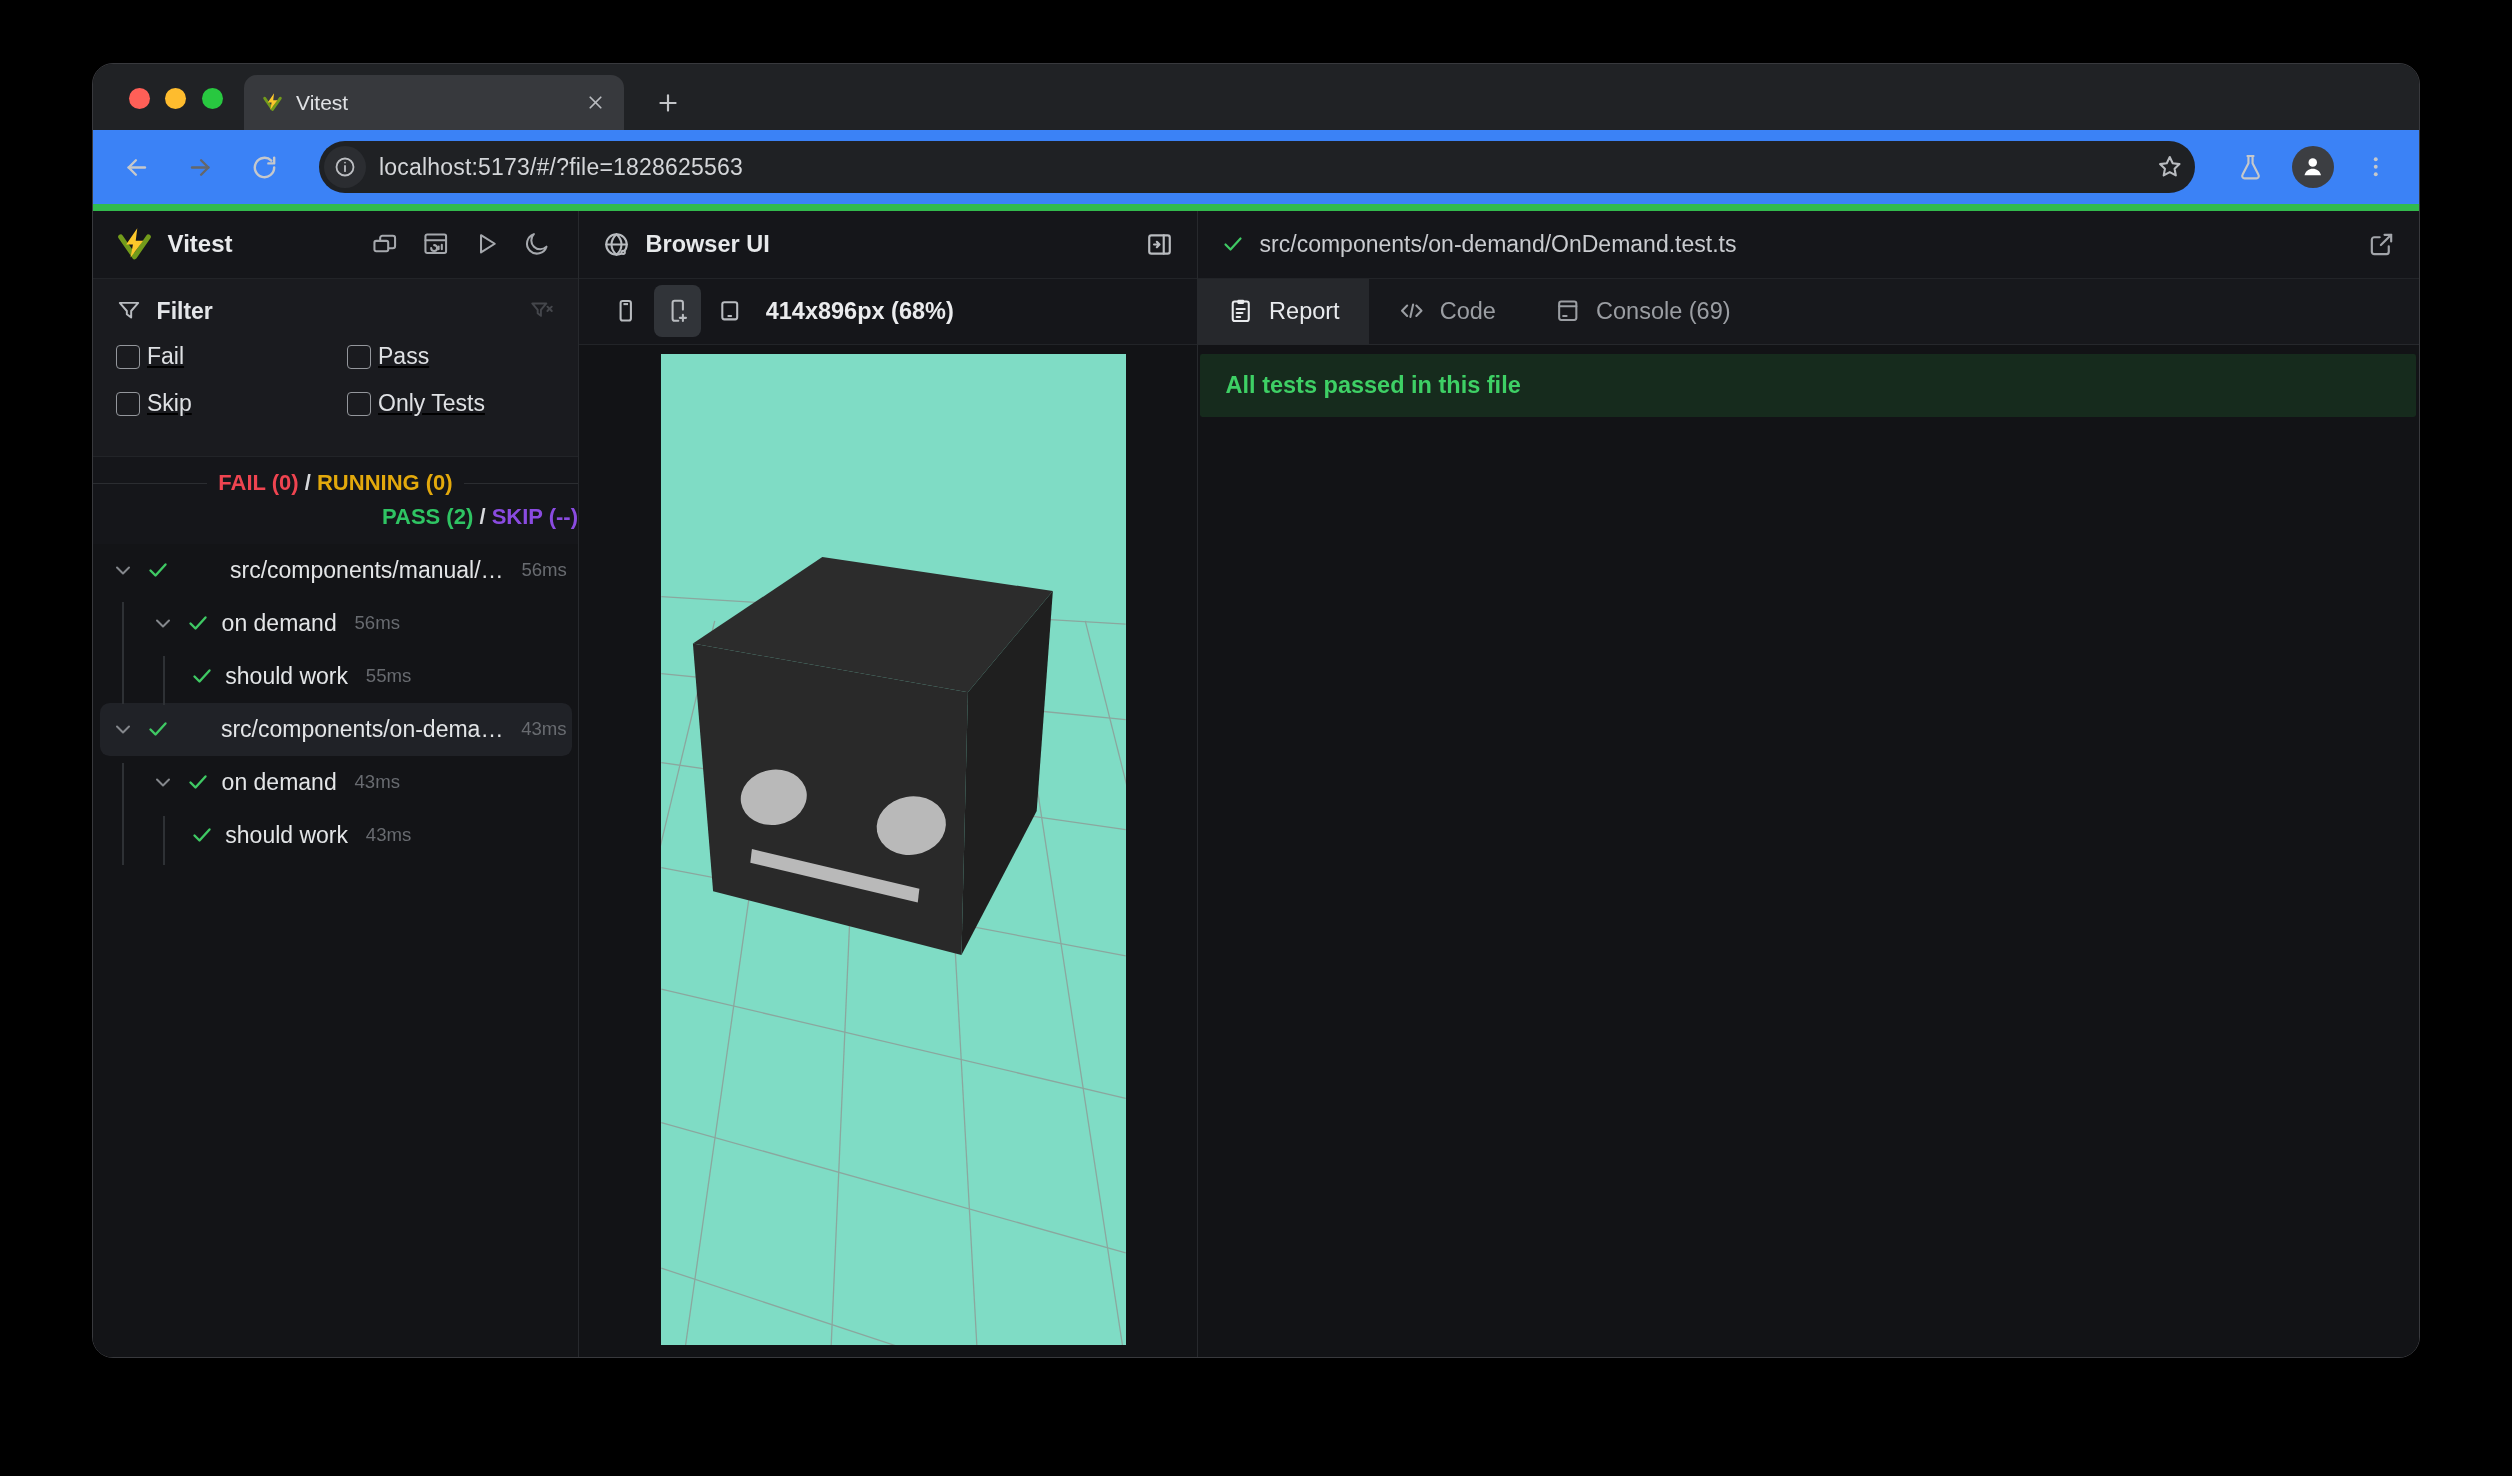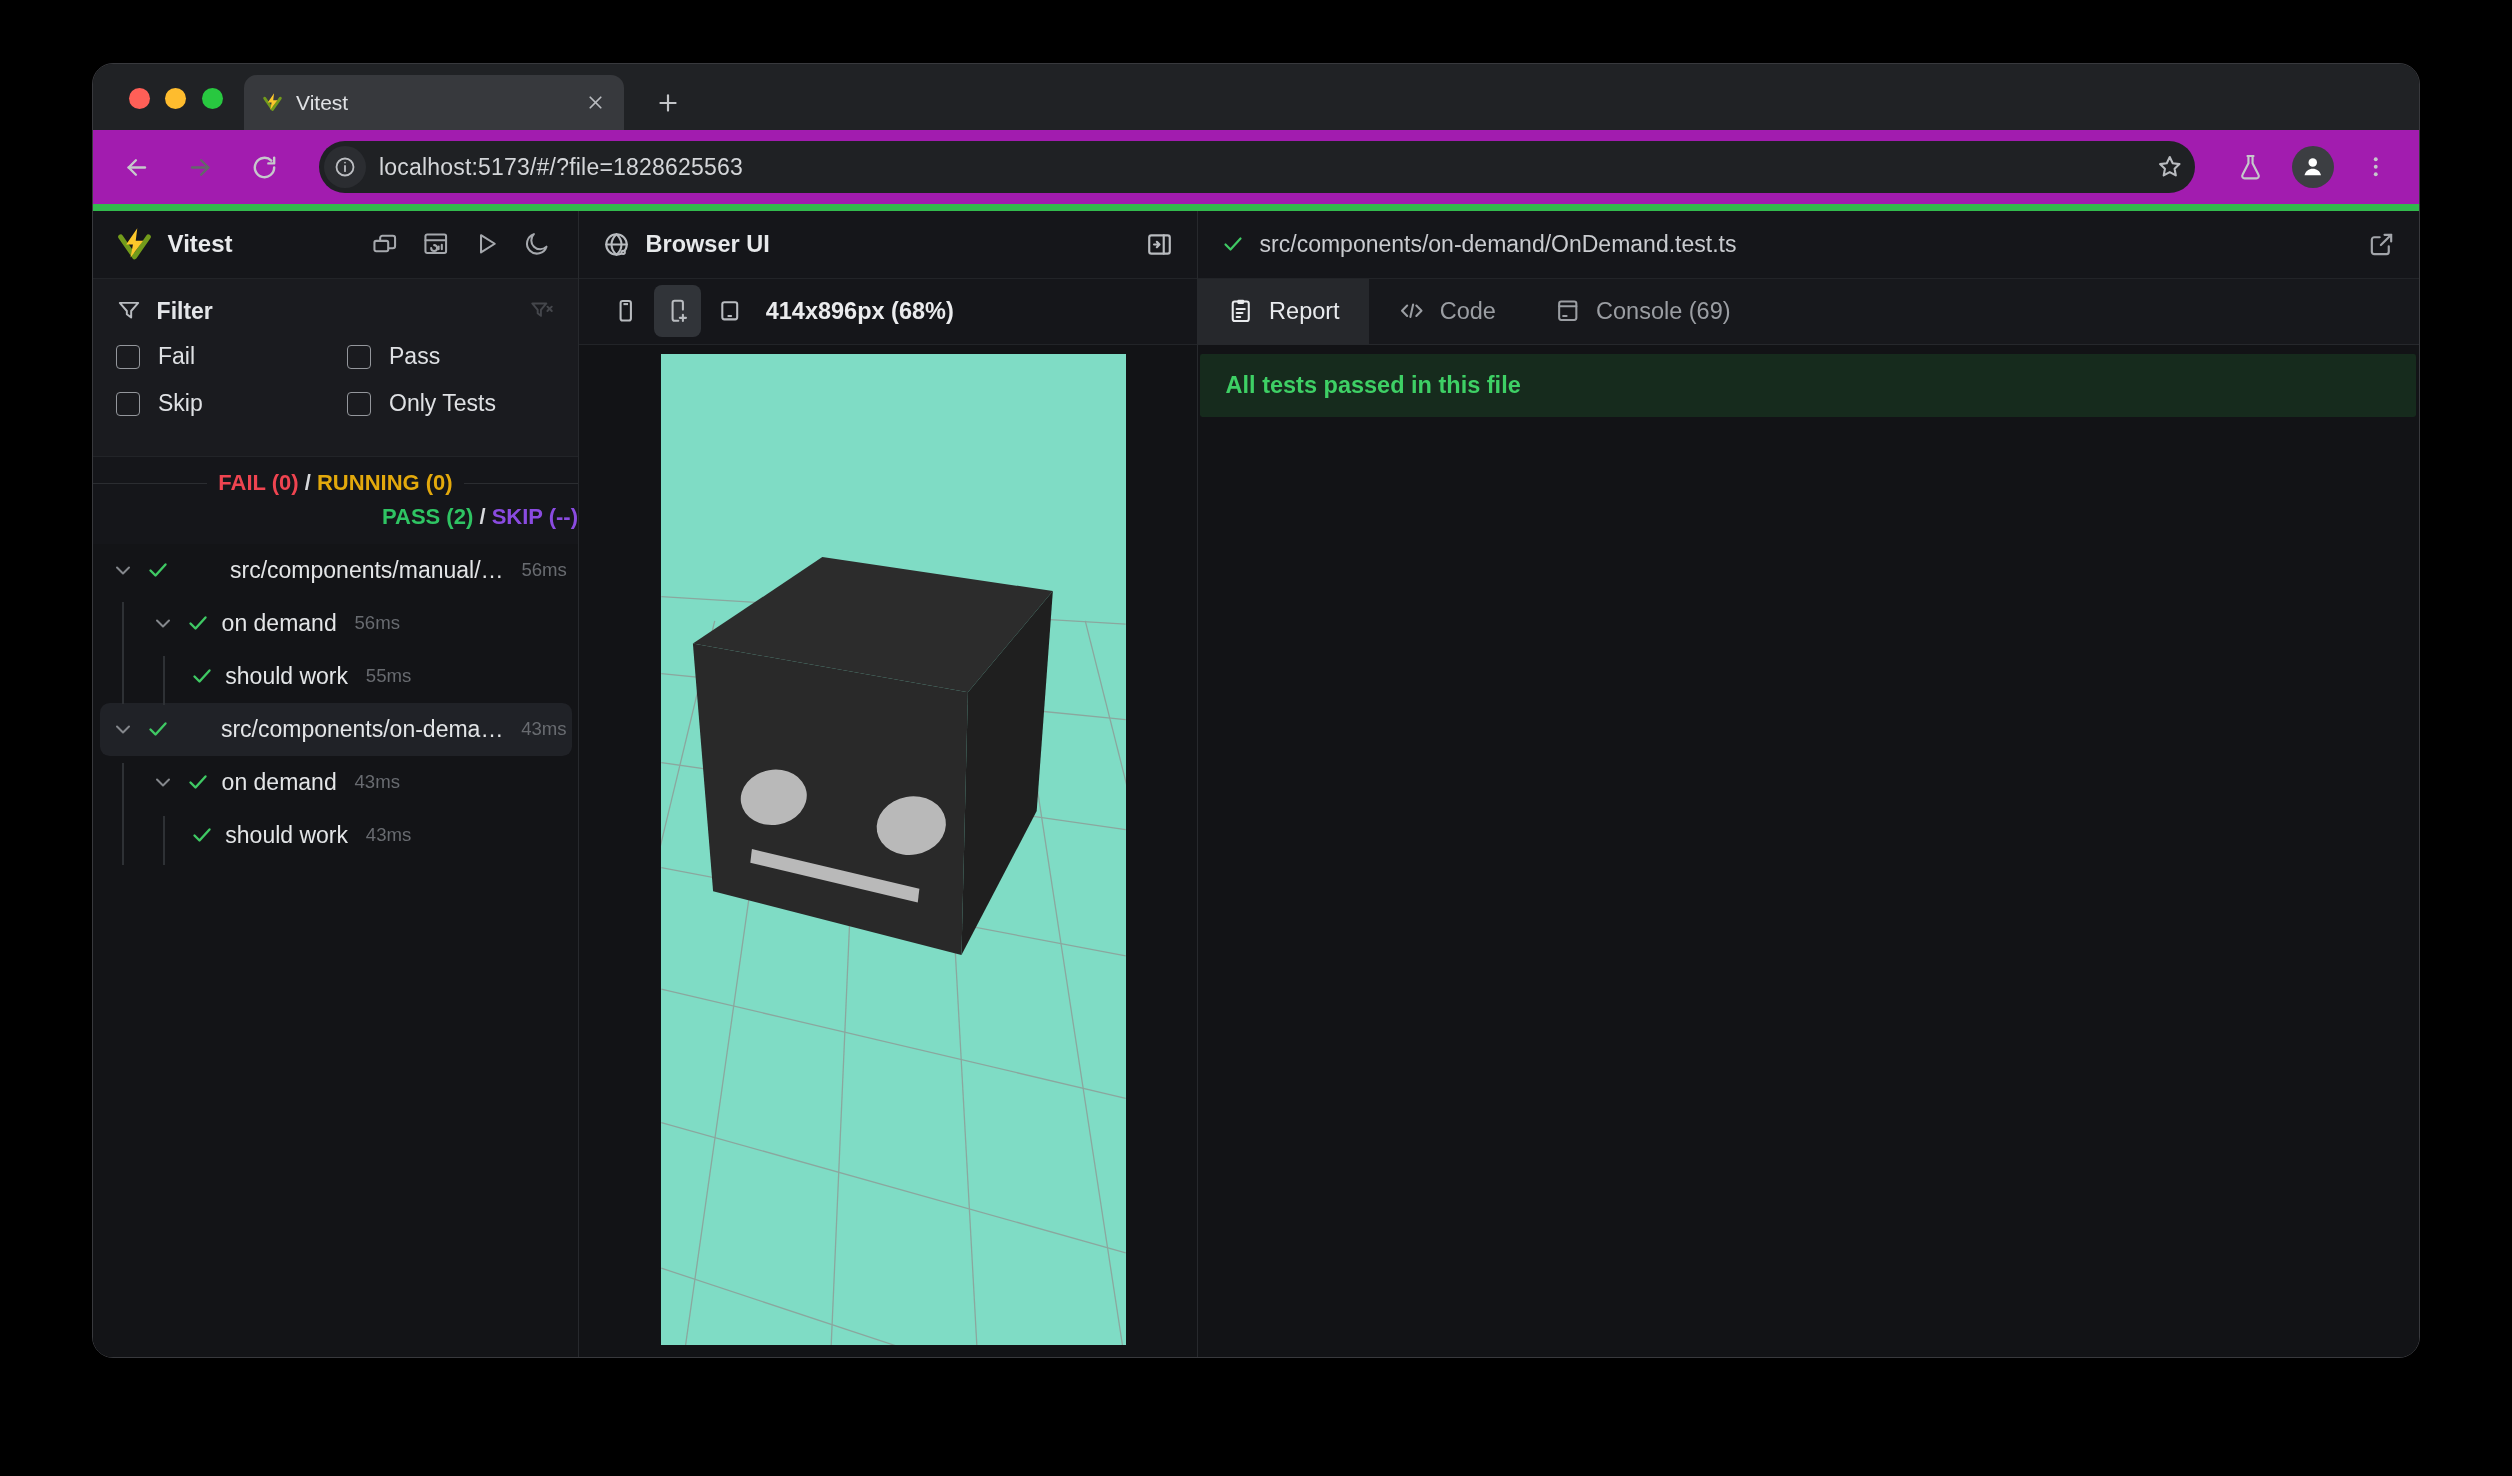--- a/index.html
+++ b/index.html
@@ -17,21 +17,21 @@
   .traffic { position:absolute; left:36px; top:23.5px; display:flex; gap:15.4px; }
   .light { width:21px; height:21px; border-radius:50%; }
   .light.red{ background:#ff5f57; } .light.yellow{ background:#febc2e; } .light.green{ background:#28c840; }
   .tab { position:absolute; left:151px; top:11.3px; width:380px; height:55px; background:#37393d;
          border-radius:13px 13px 0 0; display:flex; align-items:center; padding:0 18px; gap:13px; }
   .tab-title { flex:1; font-size:21px; color:#e0e2e5; }
   .iconbtn { display:flex; align-items:center; justify-content:center; color:#b9bcc0; }
   .newtab { position:absolute; left:554px; top:18px; width:42px; height:42px; border-radius:50%;
             display:flex; align-items:center; justify-content:center; color:#c3c5c8; }
 
-  .toolbar { flex:0 0 74px; background:#a21caf; display:flex; align-items:center; padding:0 21px; gap:20px; }
+  .toolbar { flex:0 0 74px; background:#3b82f6; display:flex; align-items:center; padding:0 21px; gap:20px; }
   .navbtn { width:44px; height:44px; border-radius:50%; display:flex; align-items:center; justify-content:center; color:#c6c8cb; }
   .navbtn.disabled { color:#64676b; }
   .omnibox { flex:1; height:52px; background:#1f2124; border-radius:26px; margin:0 13px;
              display:flex; align-items:center; padding:0 11.3px 0 4.9px; gap:13px; }
   .siteinfo { width:42px; height:42px; border-radius:50%; background:#2b2d31; display:flex;
               align-items:center; justify-content:center; color:#bcbec2; }
   .url { flex:1; font-size:23px; color:#d4d6d9; letter-spacing:0.2px; white-space:nowrap; overflow:hidden; }
   .avatar { width:42px; height:42px; border-radius:50%; background:#3c3e42; display:flex;
             align-items:center; justify-content:center; }
   .progress { flex:0 0 6.5px; background:#32ba4d; }
@@ -48,21 +48,21 @@
                    background:#15161a; display:flex; flex-direction:column; }
   .app-title { font-size:24px; font-weight:bold; color:#e9eaec; flex:1; }
   .sb-actions { display:flex; gap:14.6px; color:#a5a8ad; }
   .sb-actions .iconbtn { width:36px; height:36px; color:#a5a8ad; }
   .search-ph { flex:1; font-size:23px; color:#6f7278; margin-left:13px; }
   .dim { color:#44464b; }
   .sb-filter { height:178px; background:#1a1b1f; border-bottom:1.6px solid #222428; padding:13px 23px 0; }
   .filter-title-row { display:flex; align-items:center; gap:14.6px; color:#c9ccd0; height:39px; }
   .filter-title { font-size:23px; font-weight:bold; color:#e4e6e9; flex:1; }
   .filter-grid { display:grid; grid-template-columns:231px 1fr; row-gap:11.3px; margin-top:8px; }
-  .chk { display:flex; align-items:center; gap:18px; height:36px; }
+  .chk { display:flex; align-items:center; gap:7px; height:36px;text-decoration:underline; }
   .box { width:24px; height:24px; border:1.6px solid #94979c; border-radius:4px; }
   .chk-label { font-size:23px; color:#dfe1e4; }
   .sb-summary { height:87px; display:flex; flex-direction:column; justify-content:center;
                 gap:7.3px; font-size:22px; font-weight:bold; }
   .sum-line1 { display:flex; align-items:center; }
   .rule { flex:1; height:1.6px; background:#2b2d31; }
   .sum-txt { padding:0 11.3px; white-space:nowrap; }
   .sum-line2 { text-align:right; }
   .c-fail{ color:#ef4450; } .c-run{ color:#e3a90c; } .c-pass{ color:#2fc463; }
   .c-skip{ color:#8a4be0; } .c-sep{ color:#d7d9dc; }

